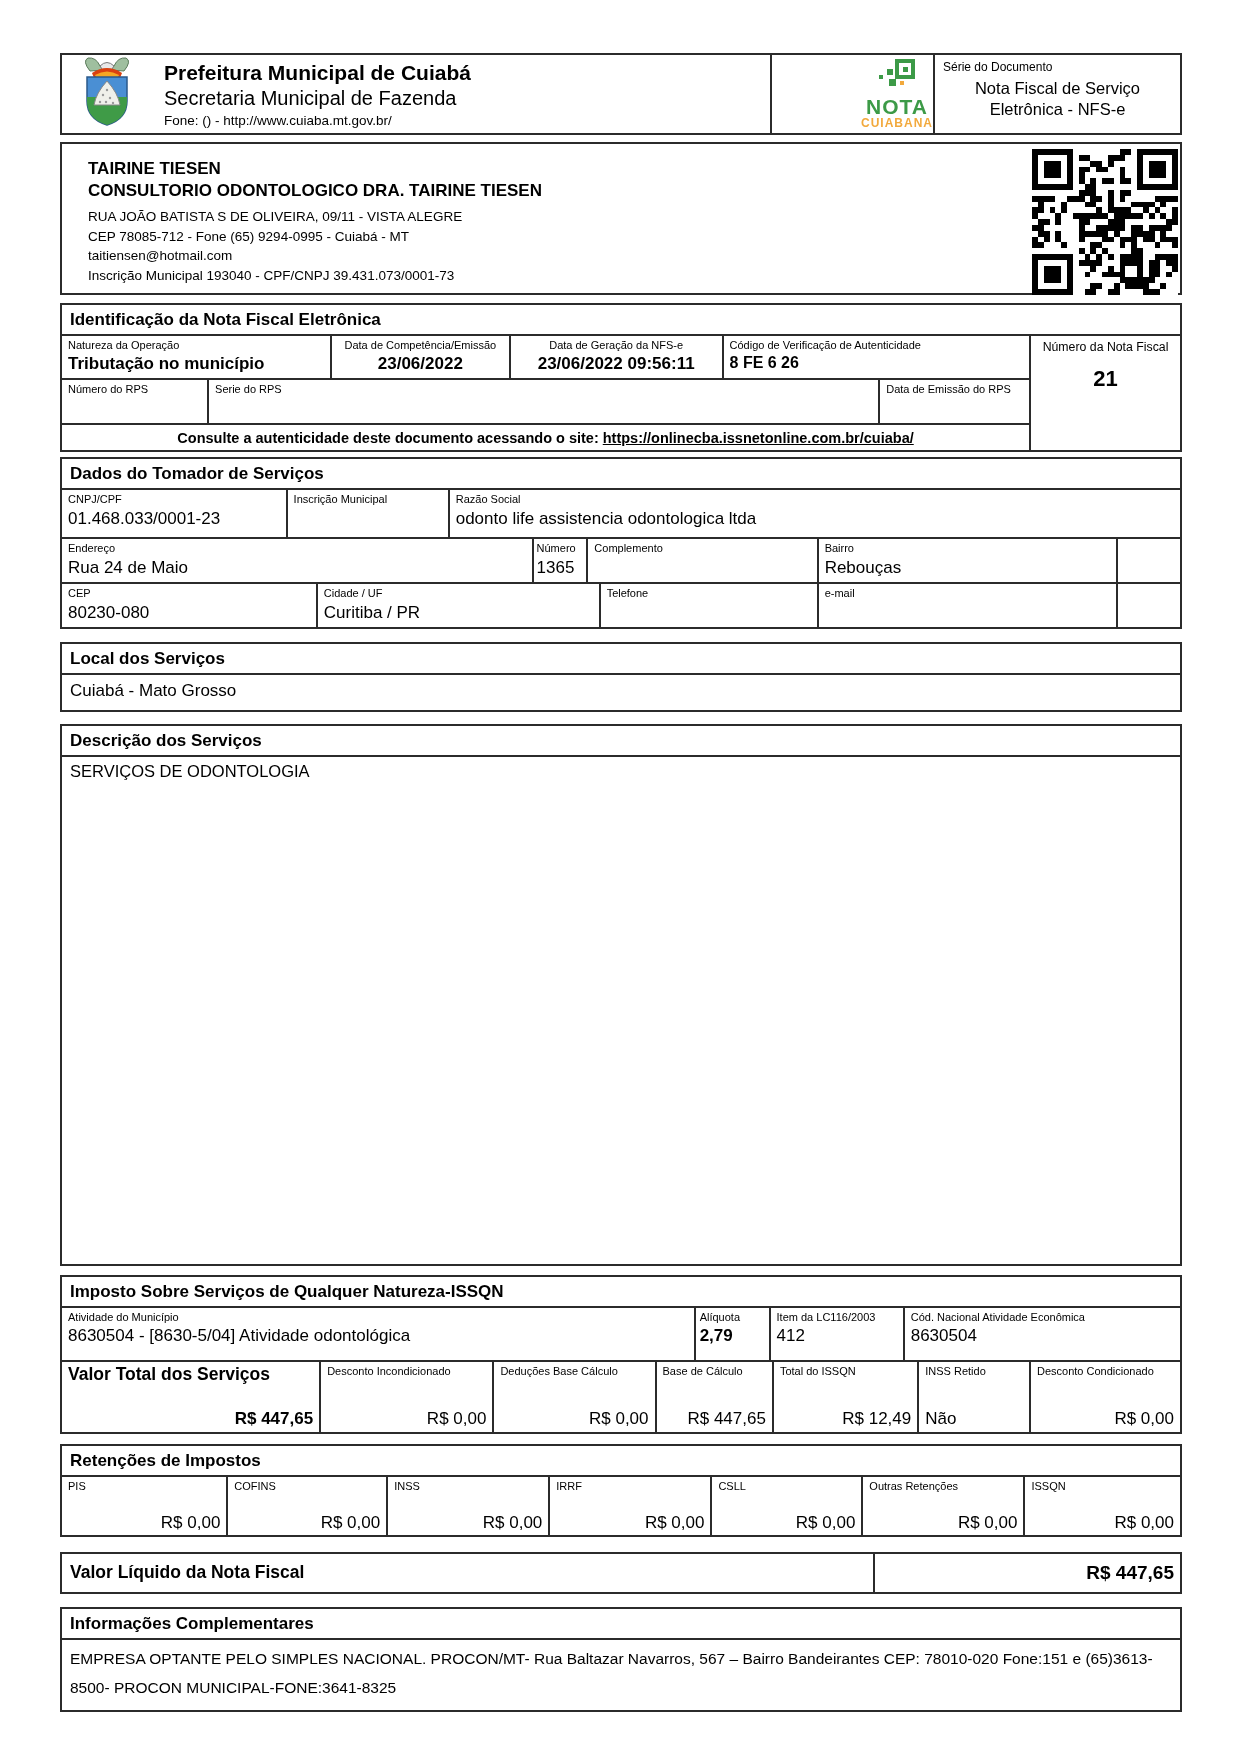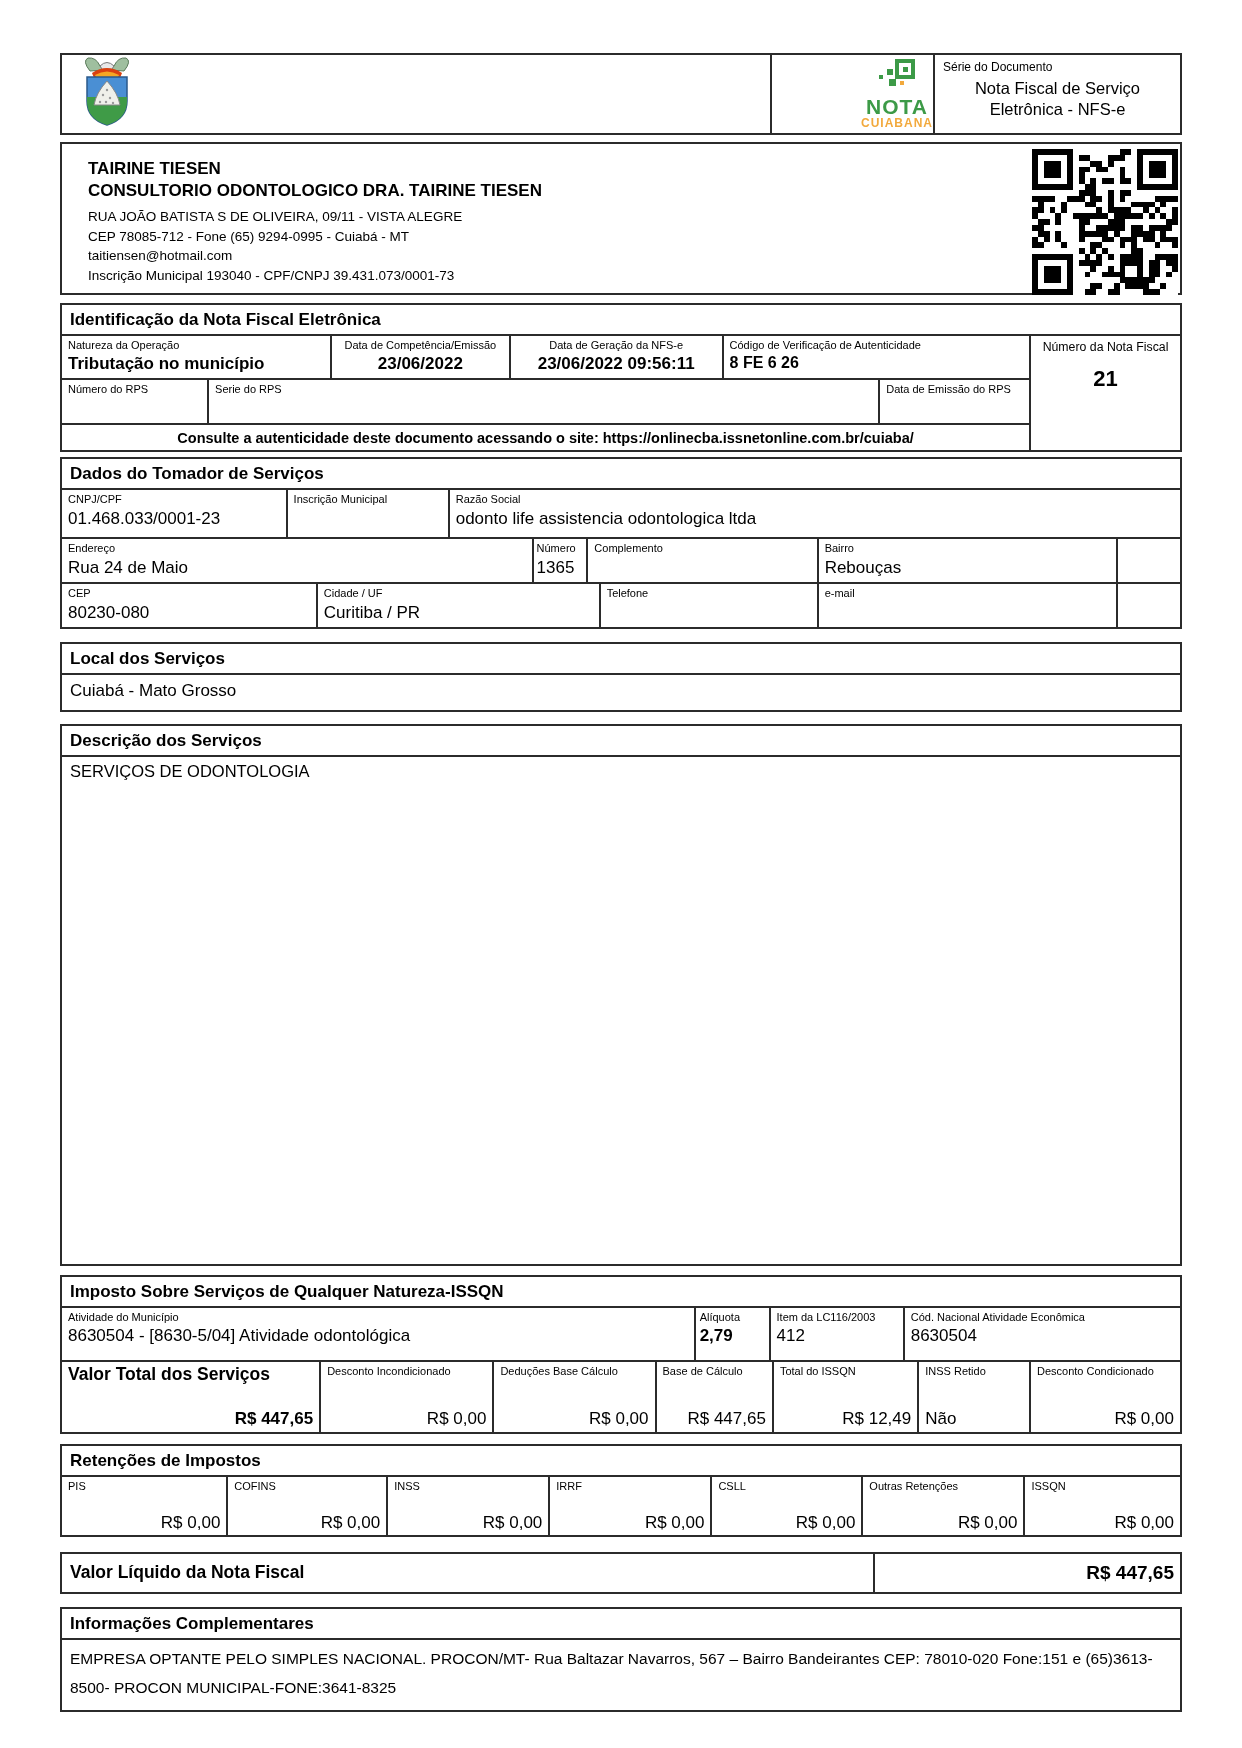--- a/index.html
+++ b/index.html
@@ -51,21 +51,21 @@
   
   .ident { margin-bottom: 5px; }
   .ident-body { display: flex; }
   .ident-left { width: 86.5%; }
   .ident-right { width: 13.5%; border-left: 2px solid #2b2b2b; text-align: center; padding: 3px 2px; display:flex; flex-direction:column; }
   .ident-right .lbl { font-size: 12.3px; }
   .nf-num { font-size: 22px; font-weight: bold; margin-top: 10px; }
   .r-ident1 { height: 42px; }
   .r-ident2 { height: 45px; }
   .consulte { border-top: 2px solid #2b2b2b; height: 27px; display:flex; align-items:center; justify-content:center; font-size: 14.5px; font-weight: bold; white-space: nowrap; }
-  .consulte .url { margin-left: 4px; color:#000; }
+  .consulte .url { text-decoration: underline; margin-left: 4px; color:#000; }
 
   
   .tomador { margin-bottom: 13px; }
   .r-tom { height: 45px; }
   .r-tom1 { height: 47px; }
   .short-row .cell:last-child { border-right: 2px solid #2b2b2b; }
 
   
   .local { margin-bottom: 12px; }
   .local-val { padding: 5px 8px 8px 8px; }
@@ -108,20 +108,25 @@
         <path d="M11 20 H51 V44 Q51 62 31 68 Q11 62 11 44 Z" fill="#4a8fd4" stroke="#2b5a8a" stroke-width="1.5"></path>
         <path d="M11 40 H51 V44 Q51 62 31 68 Q11 62 11 44 Z" fill="#3f9b47"></path>
         <path d="M31 24 Q42 36 44 48 H18 Q20 36 31 24 Z" fill="#f0f0ea" stroke="#888" stroke-width="1"></path>
         <circle cx="27" cy="38" r="1.2" fill="#999"></circle>
           <circle cx="34" cy="41" r="1.2" fill="#999"></circle>
         <circle cx="30" cy="45" r="1.2" fill="#999"></circle>
           <circle cx="37" cy="46" r="1.2" fill="#999"></circle>
         <circle cx="24" cy="45" r="1.2" fill="#999"></circle>
           <circle cx="31" cy="33" r="1.2" fill="#999"></circle>
       </svg>
+      <div>
+        <div class="hdr-org-name">Prefeitura Municipal de Cuiabá</div>
+        <div class="hdr-org-dept">Secretaria Municipal de Fazenda</div>
+        <div class="hdr-org-fone">Fone: () - http://www.cuiaba.mt.gov.br/</div>
+      </div>
     </div>
     <div class="hdr-mid">
       <div class="nota-logo">
         <svg width="44" height="34" viewBox="0 0 44 34">
           <rect x="22" y="2" width="16" height="16" fill="none" stroke="#3c9a47" stroke-width="4"></rect>
           <rect x="28" y="8" width="5" height="5" fill="#3c9a47"></rect>
           <rect x="12" y="10" width="6" height="6" fill="#3c9a47"></rect>
           <rect x="4" y="16" width="4" height="4" fill="#3c9a47"></rect>
           <rect x="14" y="20" width="7" height="7" fill="#3c9a47"></rect>
           <rect x="25" y="22" width="4" height="4" fill="#f2a93c"></rect>

